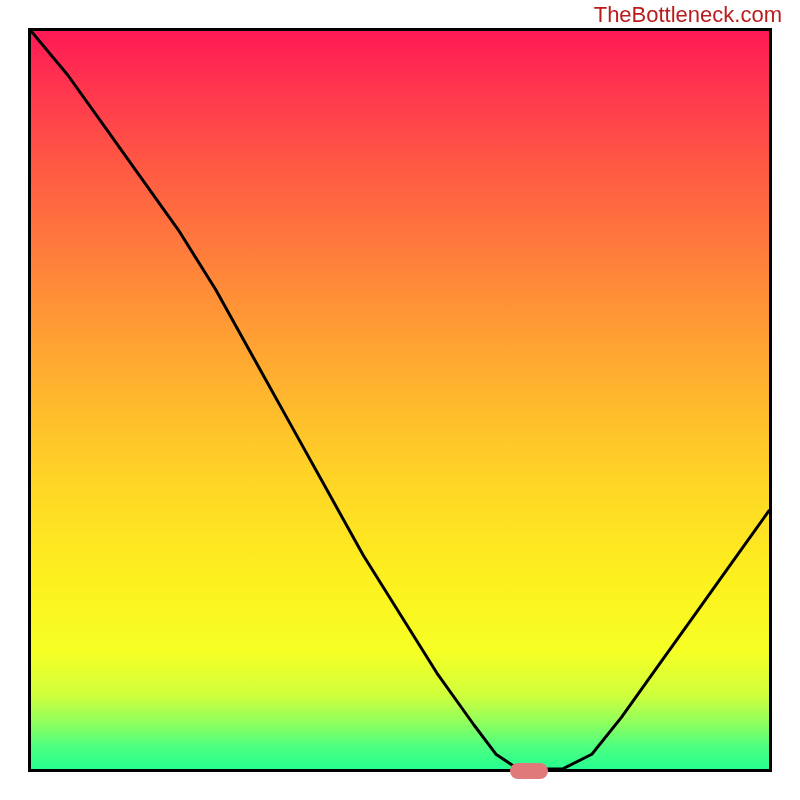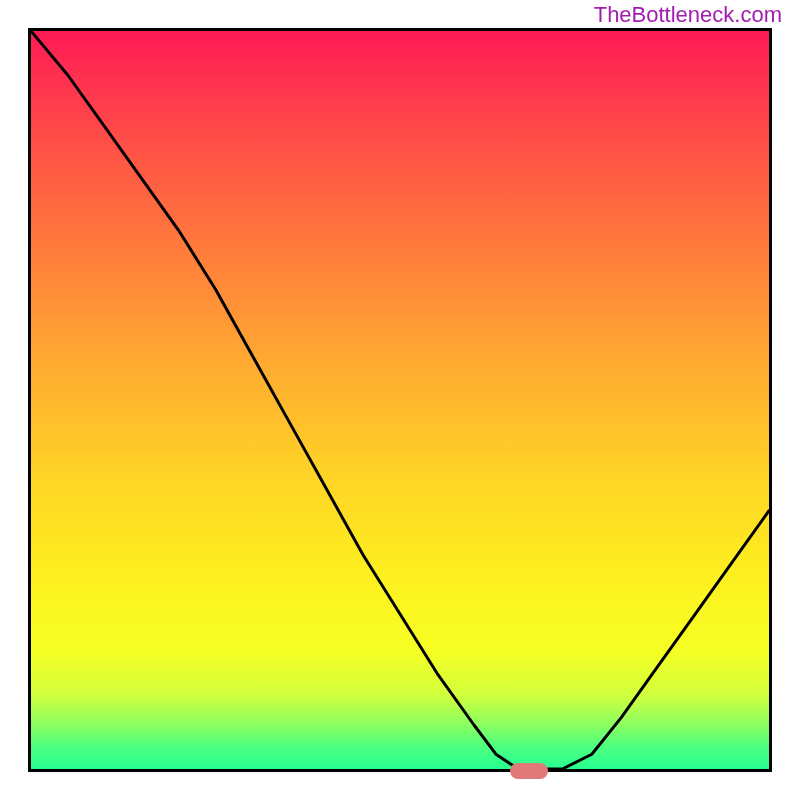--- a/index.html
+++ b/index.html
@@ -8,21 +8,21 @@
     height: 800px;
     background: #ffffff;
     position: relative;
     font-family: Arial, sans-serif;
   }
   .watermark {
     position: absolute;
     top: 2px;
     right: 18px;
     font-size: 22px;
-    color: #a21caf;
+    color: #b91c1c;
     font-weight: normal;
     z-index: 10;
   }
   .plot-area {
     position: absolute;
     left: 28px;
     top: 28px;
     width: 744px;
     height: 744px;
     border: 3px solid #000;

